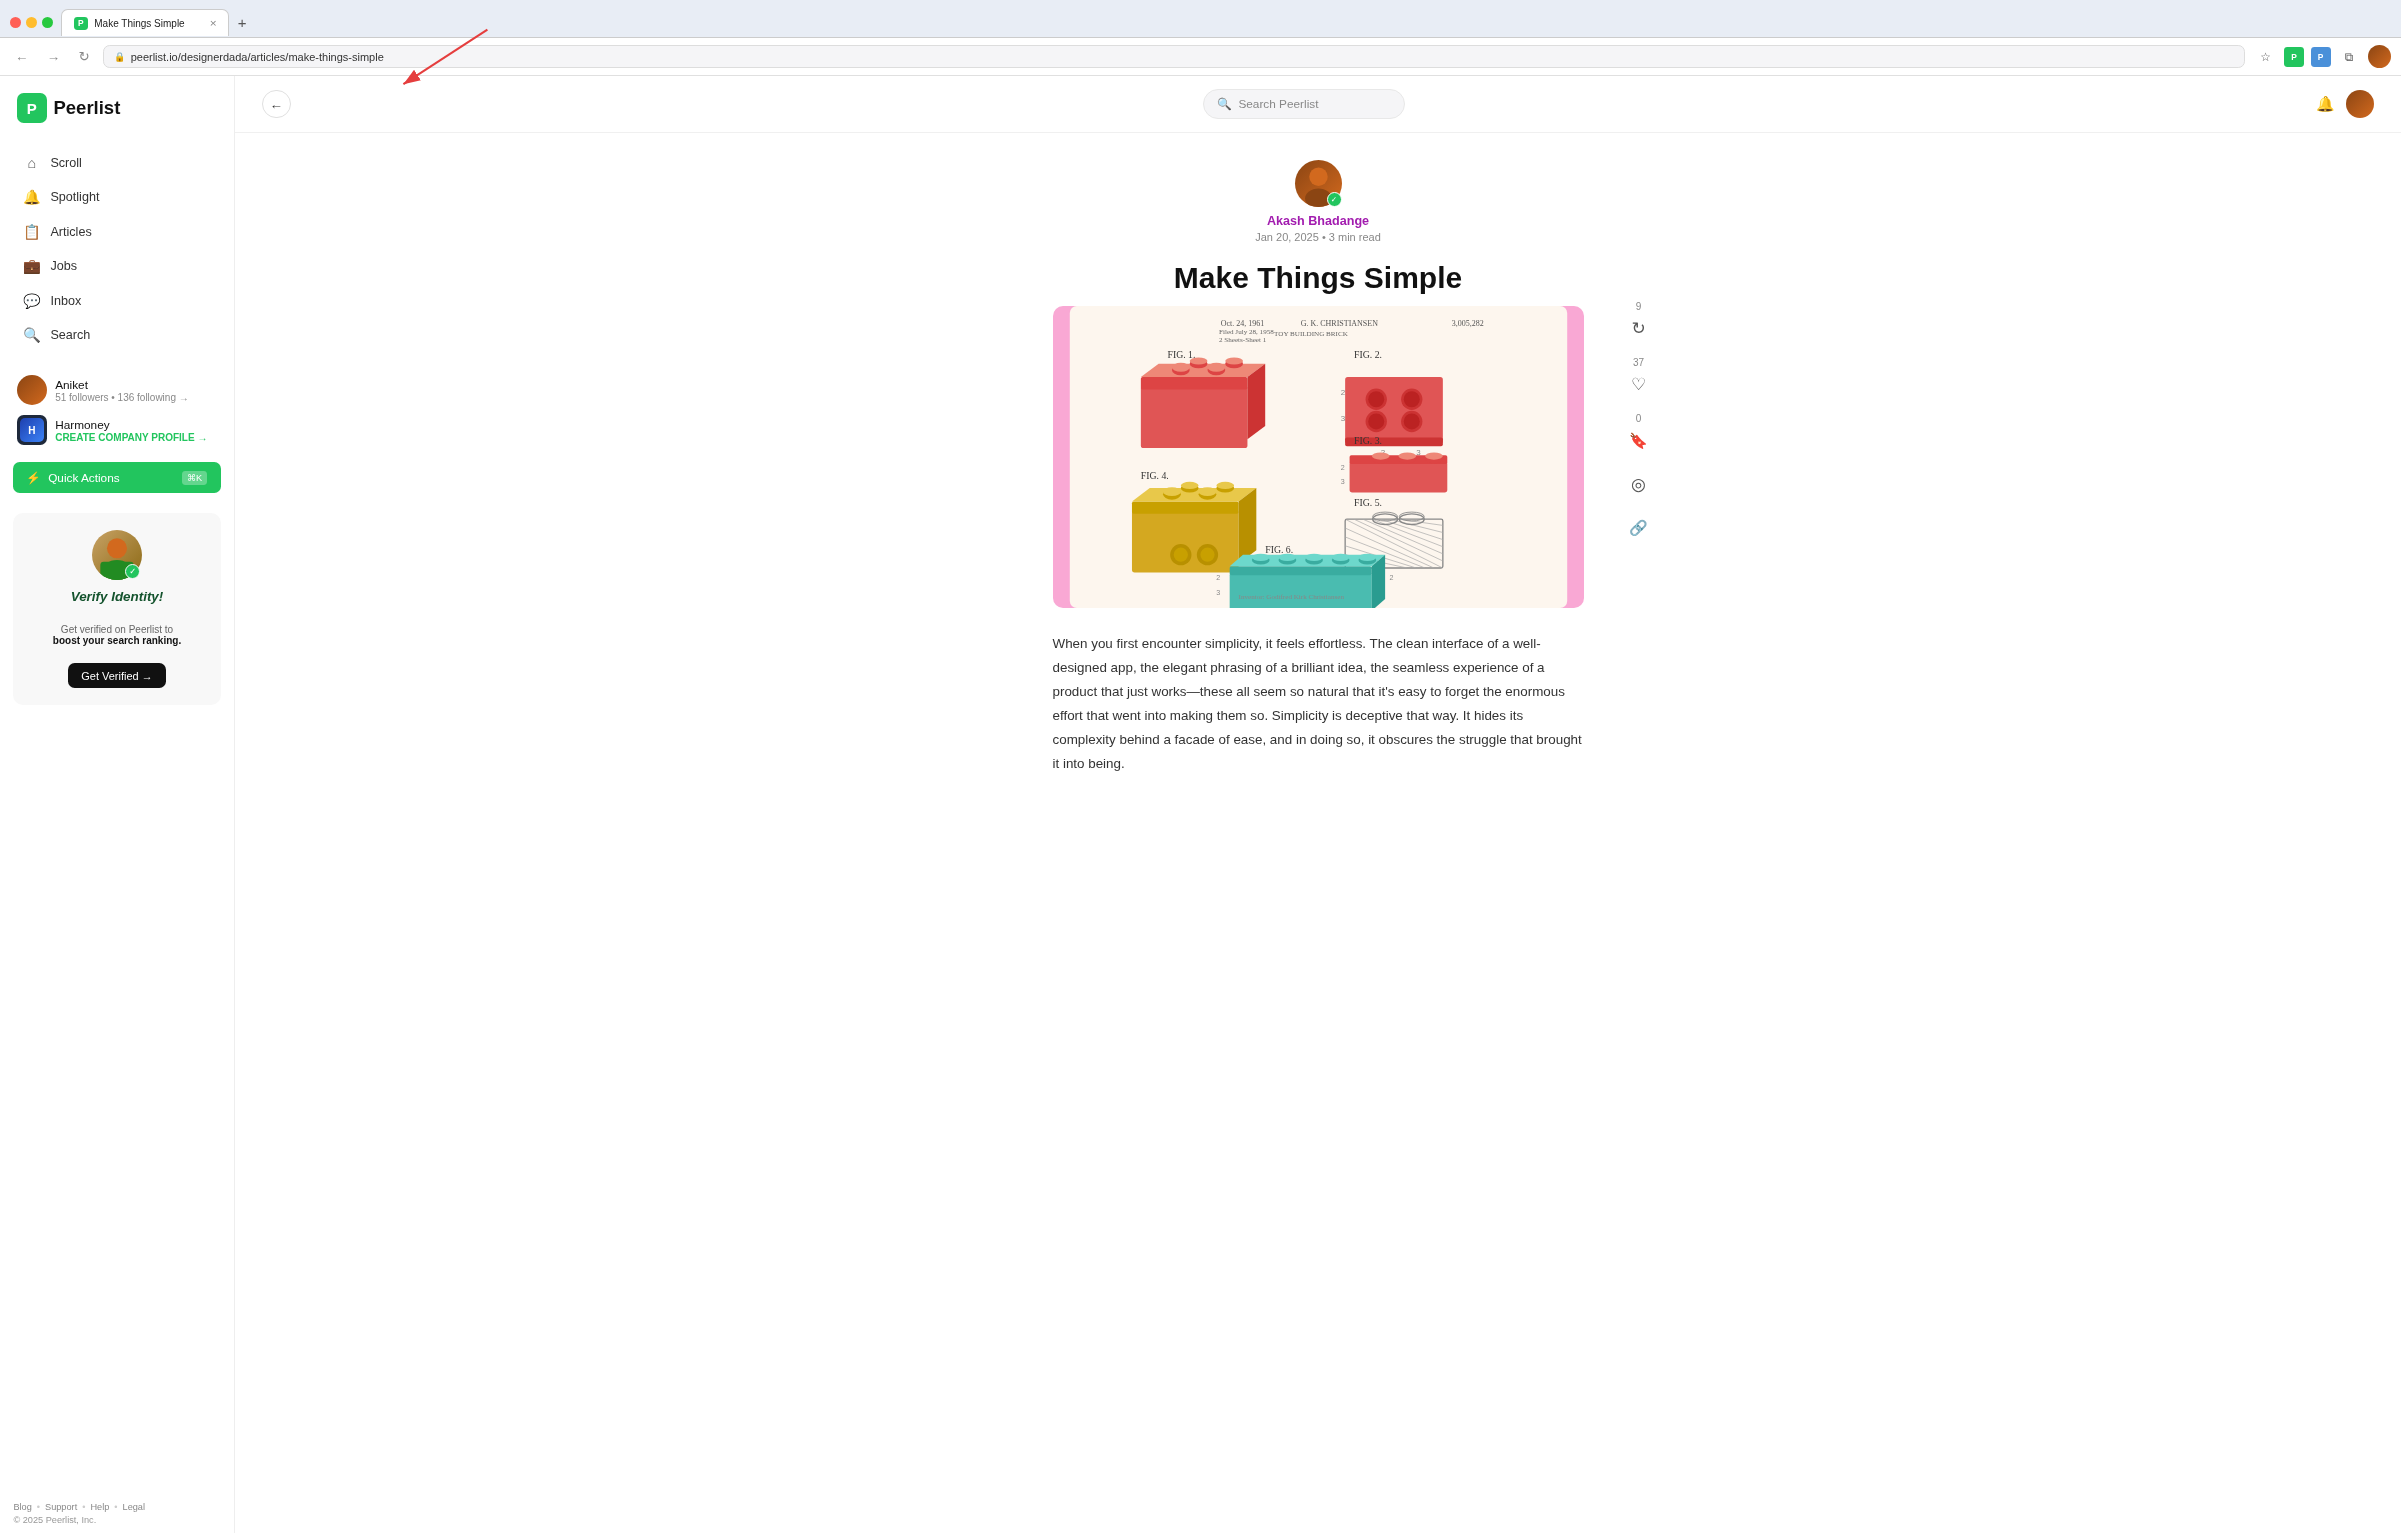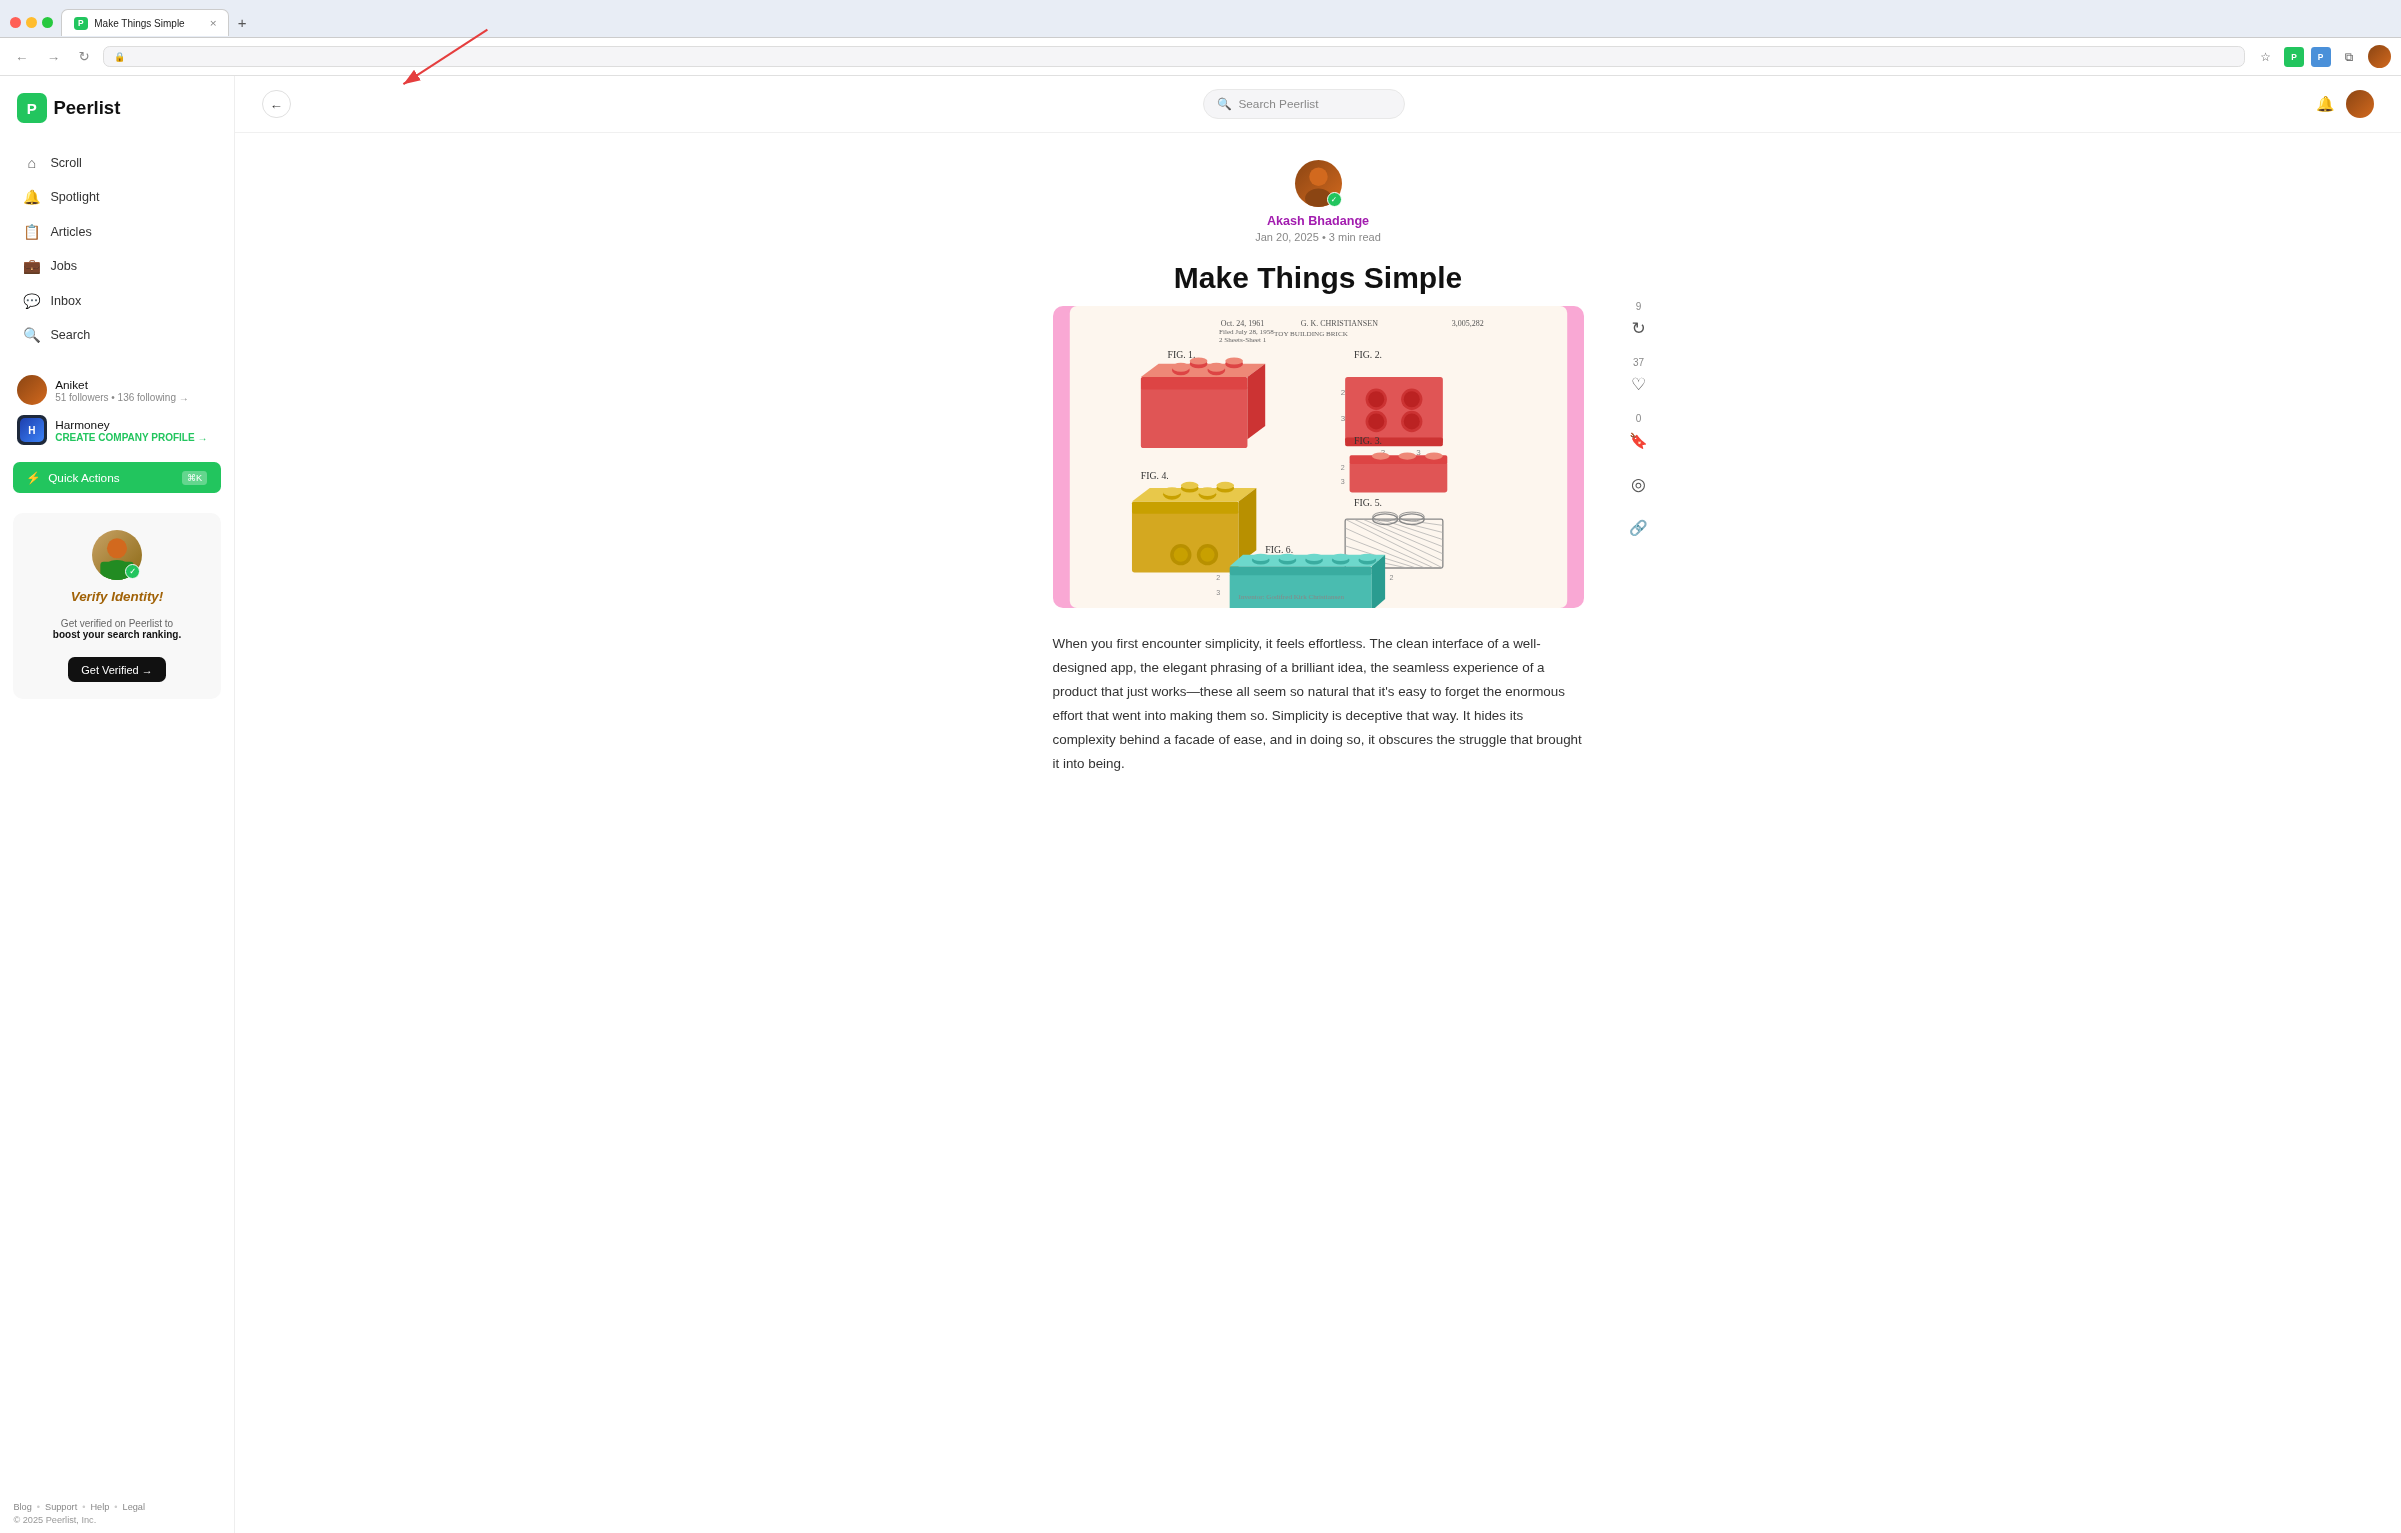--- a/index.html
+++ b/index.html
@@ -150,21 +150,21 @@
     .verify-card {
       background: #f8f8f8;
       border-radius: 10px;
       padding: 17px 13.4px;
       text-align: center;
       margin-bottom: 17px;
     }
     .verify-avatar-wrap { position: relative; display: inline-block; margin-bottom: 8.4px; }
     .verify-avatar { width: 50px; height: 50px; border-radius: 50%; background: linear-gradient(135deg, #D2691E, #8B4513); overflow: hidden; }
     .verify-badge { position: absolute; bottom: 1.7px; right: 1.7px; width: 15px; height: 15px; background: #22c55e; border-radius: 50%; display: flex; align-items: center; justify-content: center; color: white; font-size: 8.4px; border: 1.7px solid #f8f8f8; }
-    .verify-title { font-size: 13.4px; font-weight: 700; font-style: italic; color: #a16207; margin-bottom: 14px; text-align: center; }
+    .verify-title { font-size: 13.4px; font-weight: 700; font-style: italic; color: #14532d; margin-bottom: 20px; text-align: center; }
     .verify-desc { font-size: 10px; color: #666; margin-bottom: 9px; }
     .verify-desc strong { font-weight: 600; color: #111; }
     .verify-btn {
       background: #111;
       color: white;
       border: none;
       border-radius: 6.7px;
       padding: 6.7px 13.4px;
       font-size: 11px;
       font-weight: 500;
@@ -319,20 +319,21 @@
     <button class="tab-new">+</button>
   </div>
 </div>
 
 <div class="browser-toolbar" style="position:relative;">
   <button class="nav-btn">←</button>
   <button class="nav-btn">→</button>
   <button class="nav-btn">↻</button>
   <div class="address-bar">
     <span class="address-bar-icon">🔒</span>
+    <span class="address-text">peerlist.io/designerdada/articles/make-things-simple</span>
   </div>
 
   <svg style="position:absolute; left:353px; top:-17px; width:168px; height:76px; pointer-events:none; z-index:200;" viewBox="0 0 200 90">
     <defs>
       <marker id="arrowhead" markerWidth="8" markerHeight="6" refX="8" refY="3" orient="auto">
         <polygon points="0 0, 8 3, 0 6" fill="#e53e3e"></polygon>
       </marker>
     </defs>
     <line x1="160" y1="10" x2="60" y2="75" stroke="#e53e3e" stroke-width="2.5" marker-end="url(#arrowhead)"></line>
   </svg>

